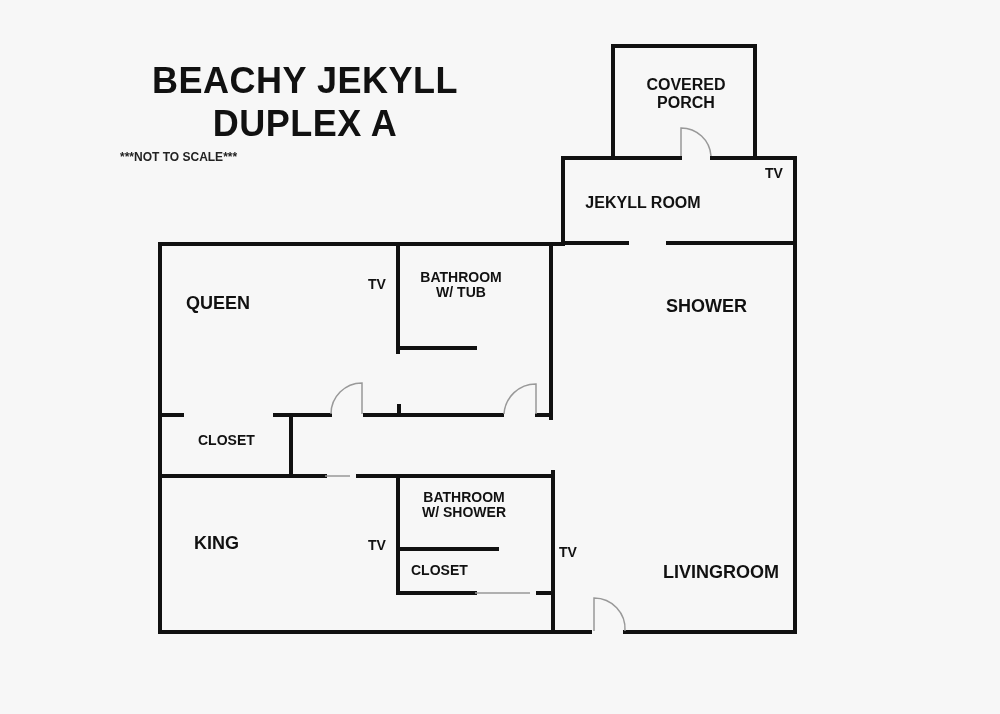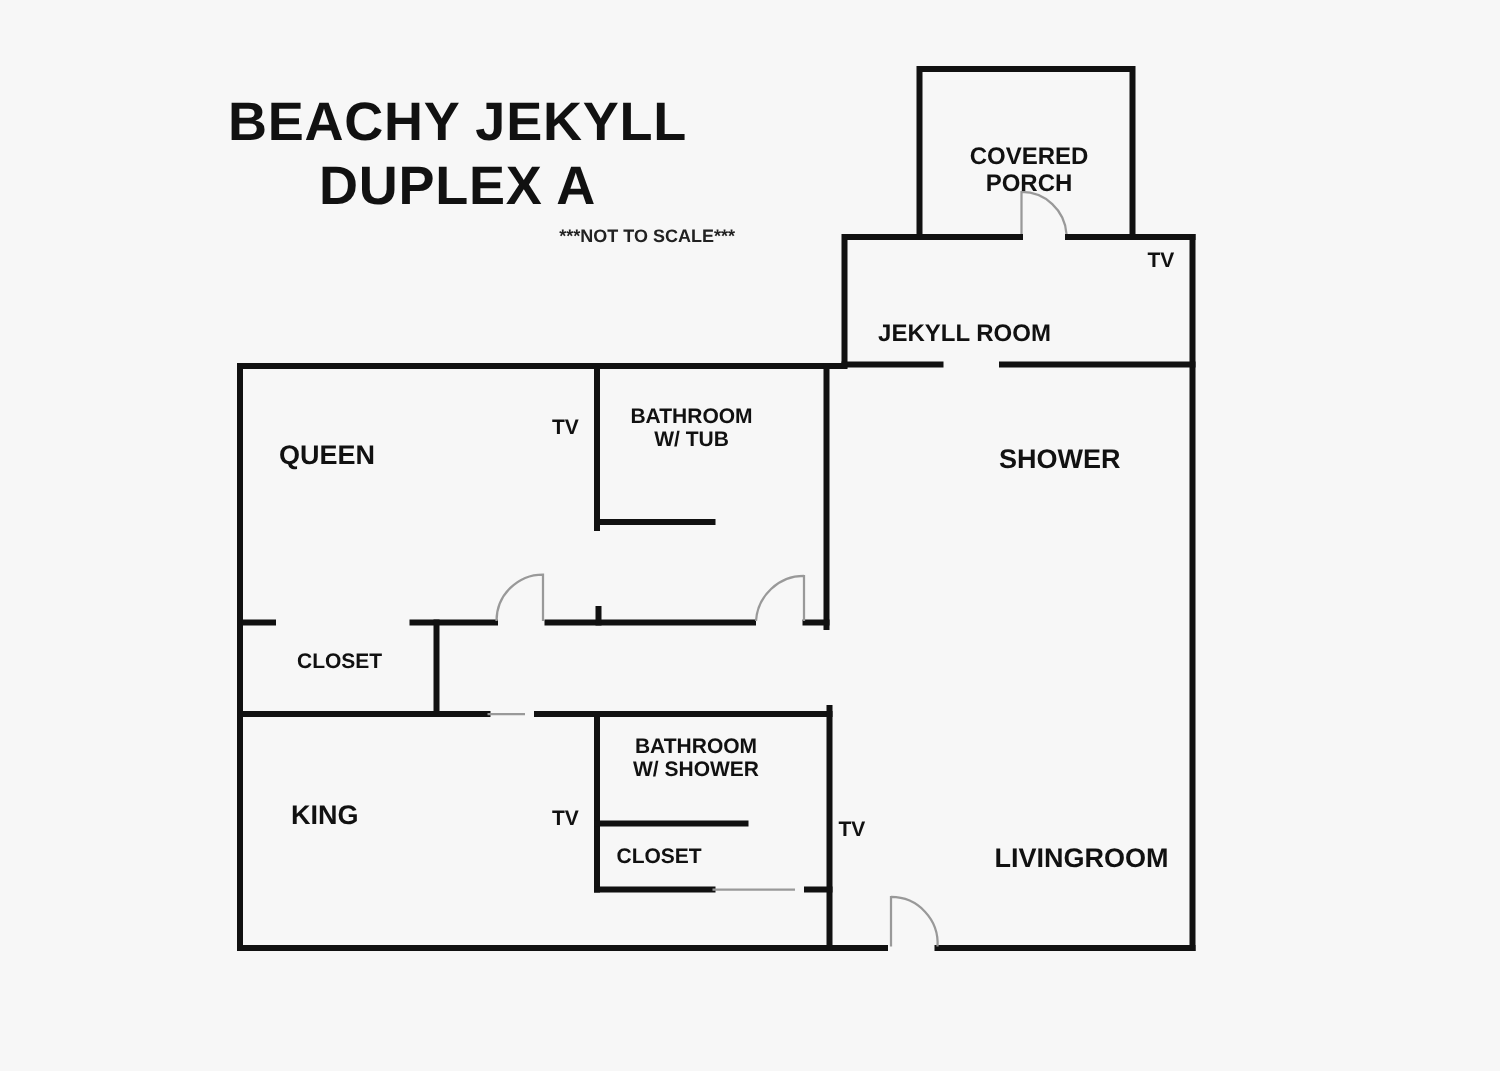--- a/index.html
+++ b/index.html
@@ -12,29 +12,29 @@
     .plan {
       position: absolute; left: 0; top: 0; width: 1000px; height: 714px;
     }
     .title {
       position: absolute; left: 120px; width: 370px; text-align: center;
       font-weight: bold; color: #111; letter-spacing: 0.5px;
     }
     .title.l1 { top: 60px; font-size: 36px; }
     .title.l2 { top: 103px; font-size: 36px; }
     .subtitle {
-      position: absolute; left: 120px; width: 370px; top: 150px; text-align: right;
+      position: absolute; left: 120px; width: 370px; top: 150px; text-align: left;
       font-size: 12px; font-weight: bold; color: #222;
     }
     .lbl {
       position: absolute; font-weight: bold; color: #111; text-align: center;
       line-height: 1.1; white-space: nowrap;
     }
     .lg { font-size: 18px; }
-    .md { font-size: 16px; margin-top: 20px; }
+    .md { font-size: 16px; }
     .sm { font-size: 14px; }
     .tv { font-size: 14px; }
   </style>
 </head>
 <body>
 
 <svg class="plan" viewBox="0 0 1000 714" xmlns="http://www.w3.org/2000/svg">
   <g stroke="#111" stroke-width="4" fill="none" stroke-linecap="square">
 
     <path d="M613 158 L613 46 L755 46 L755 158"></path>

